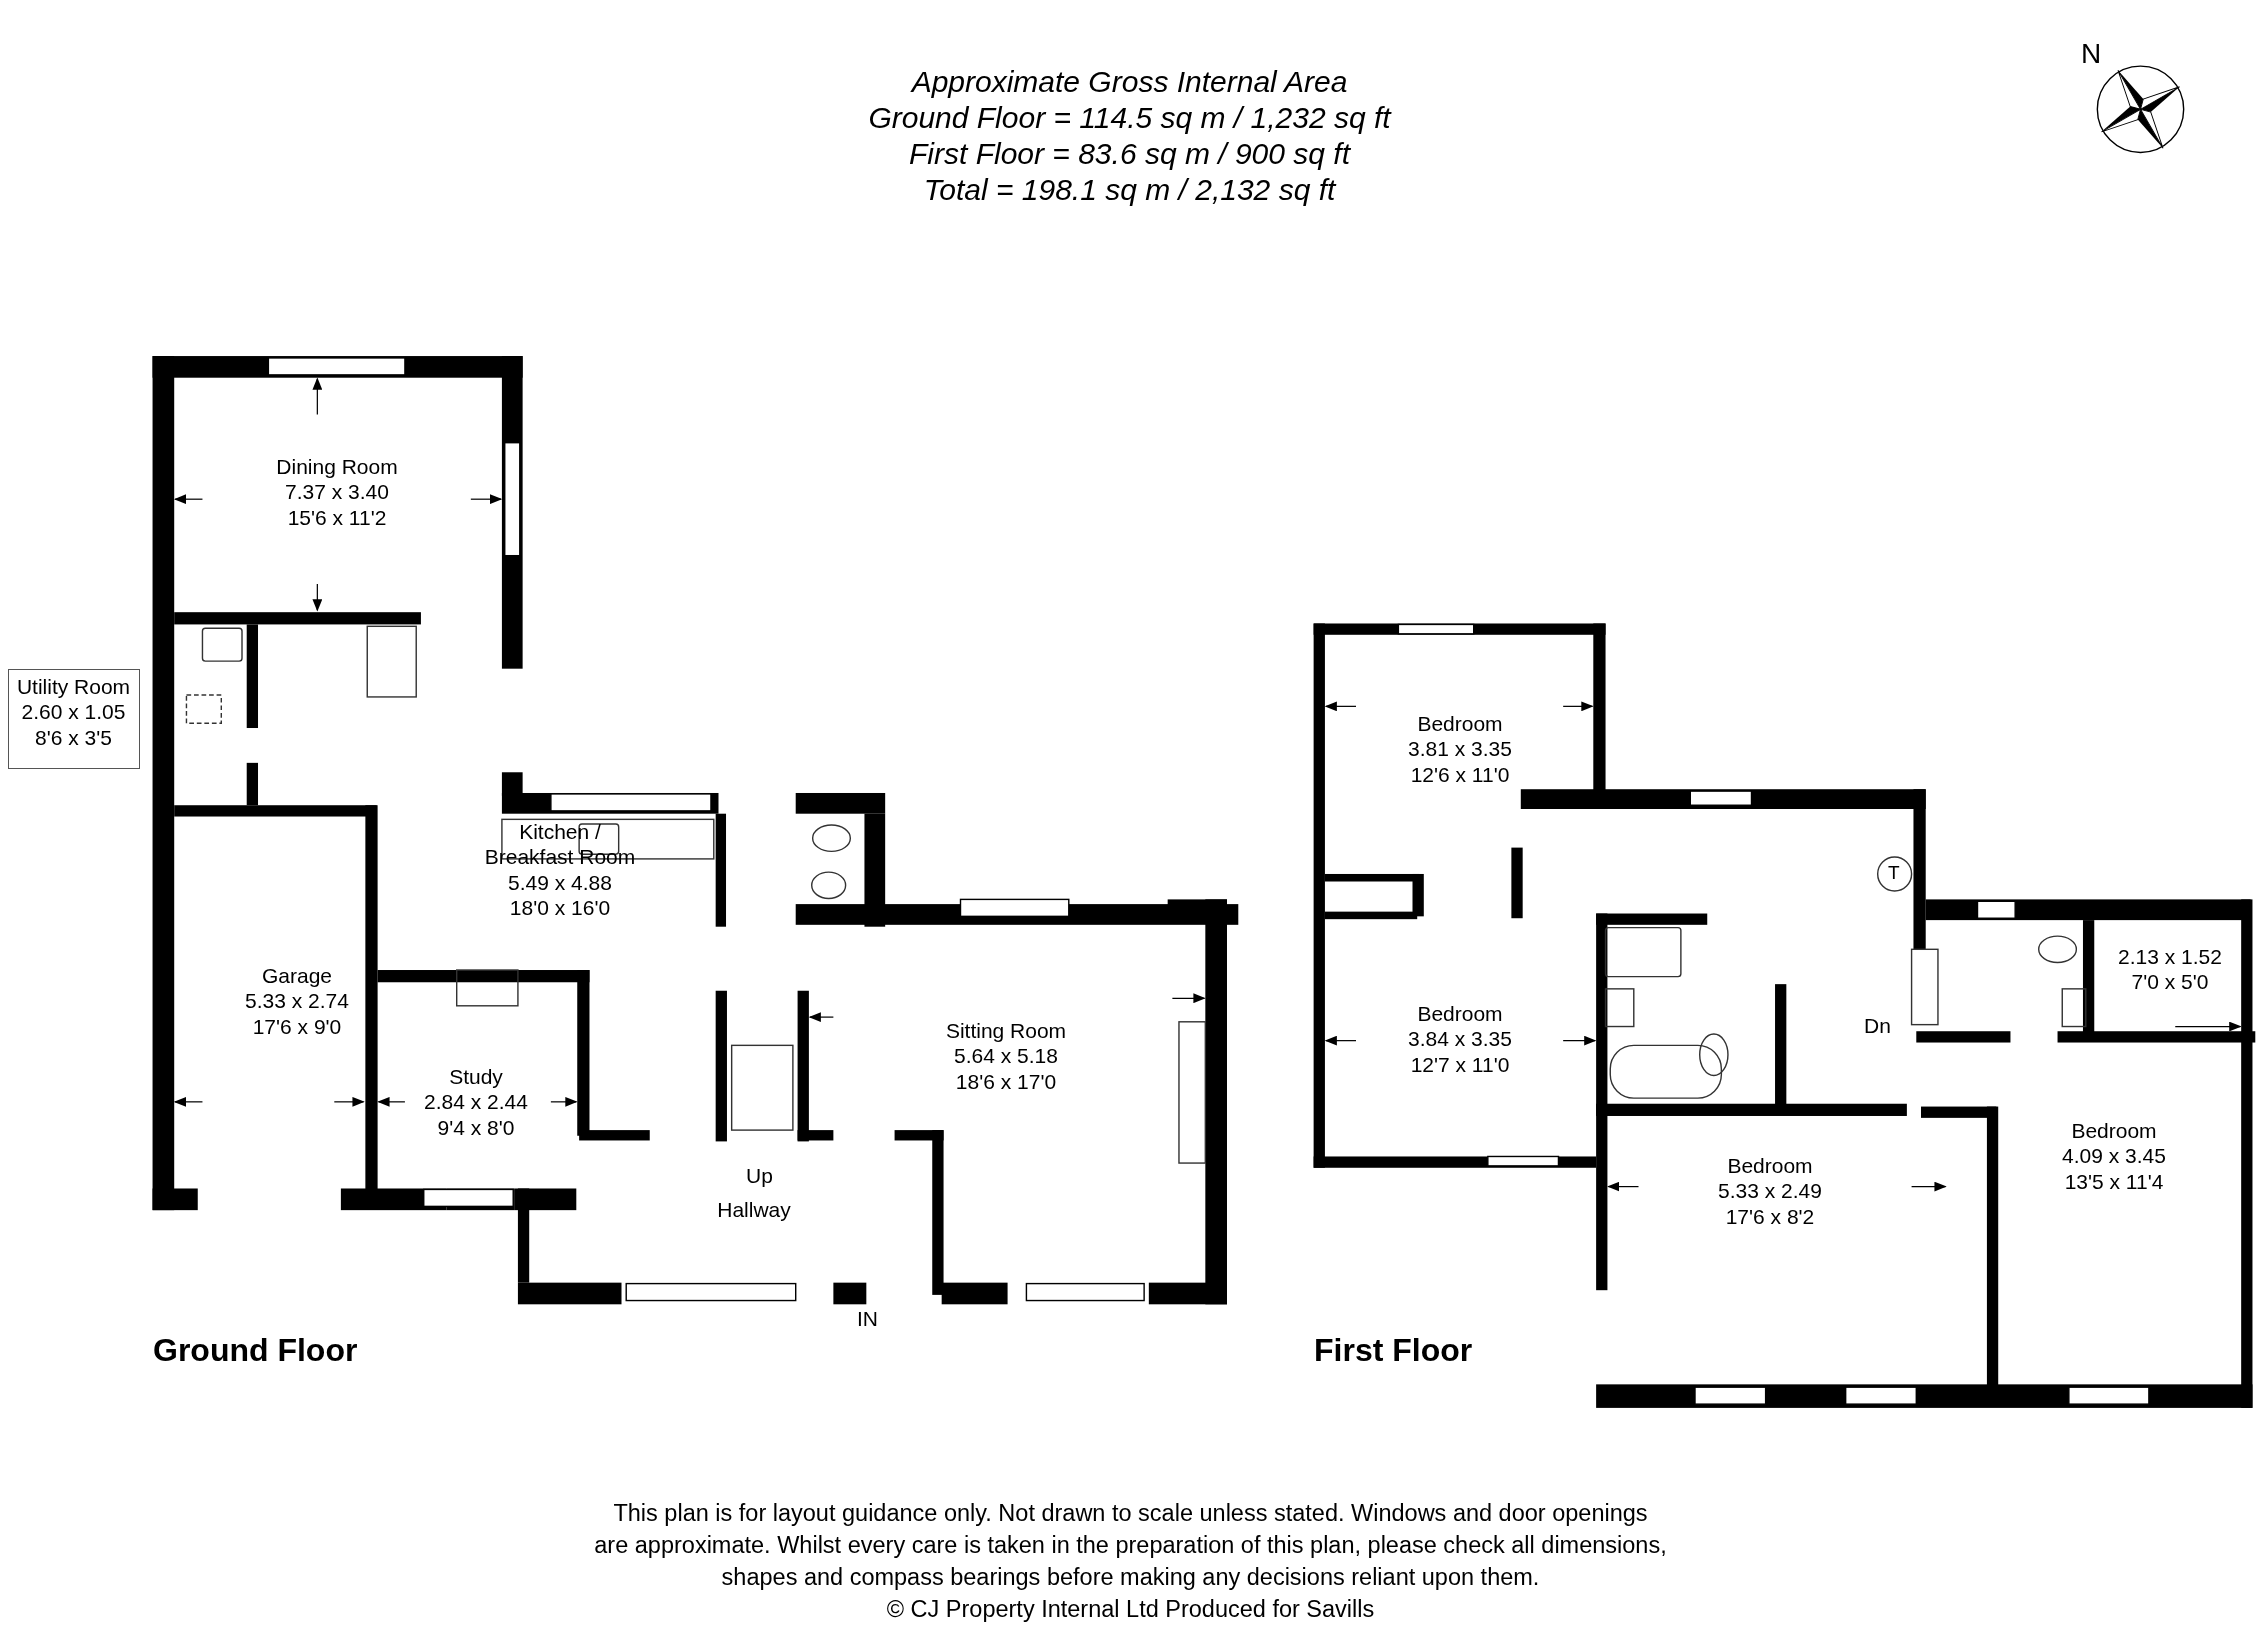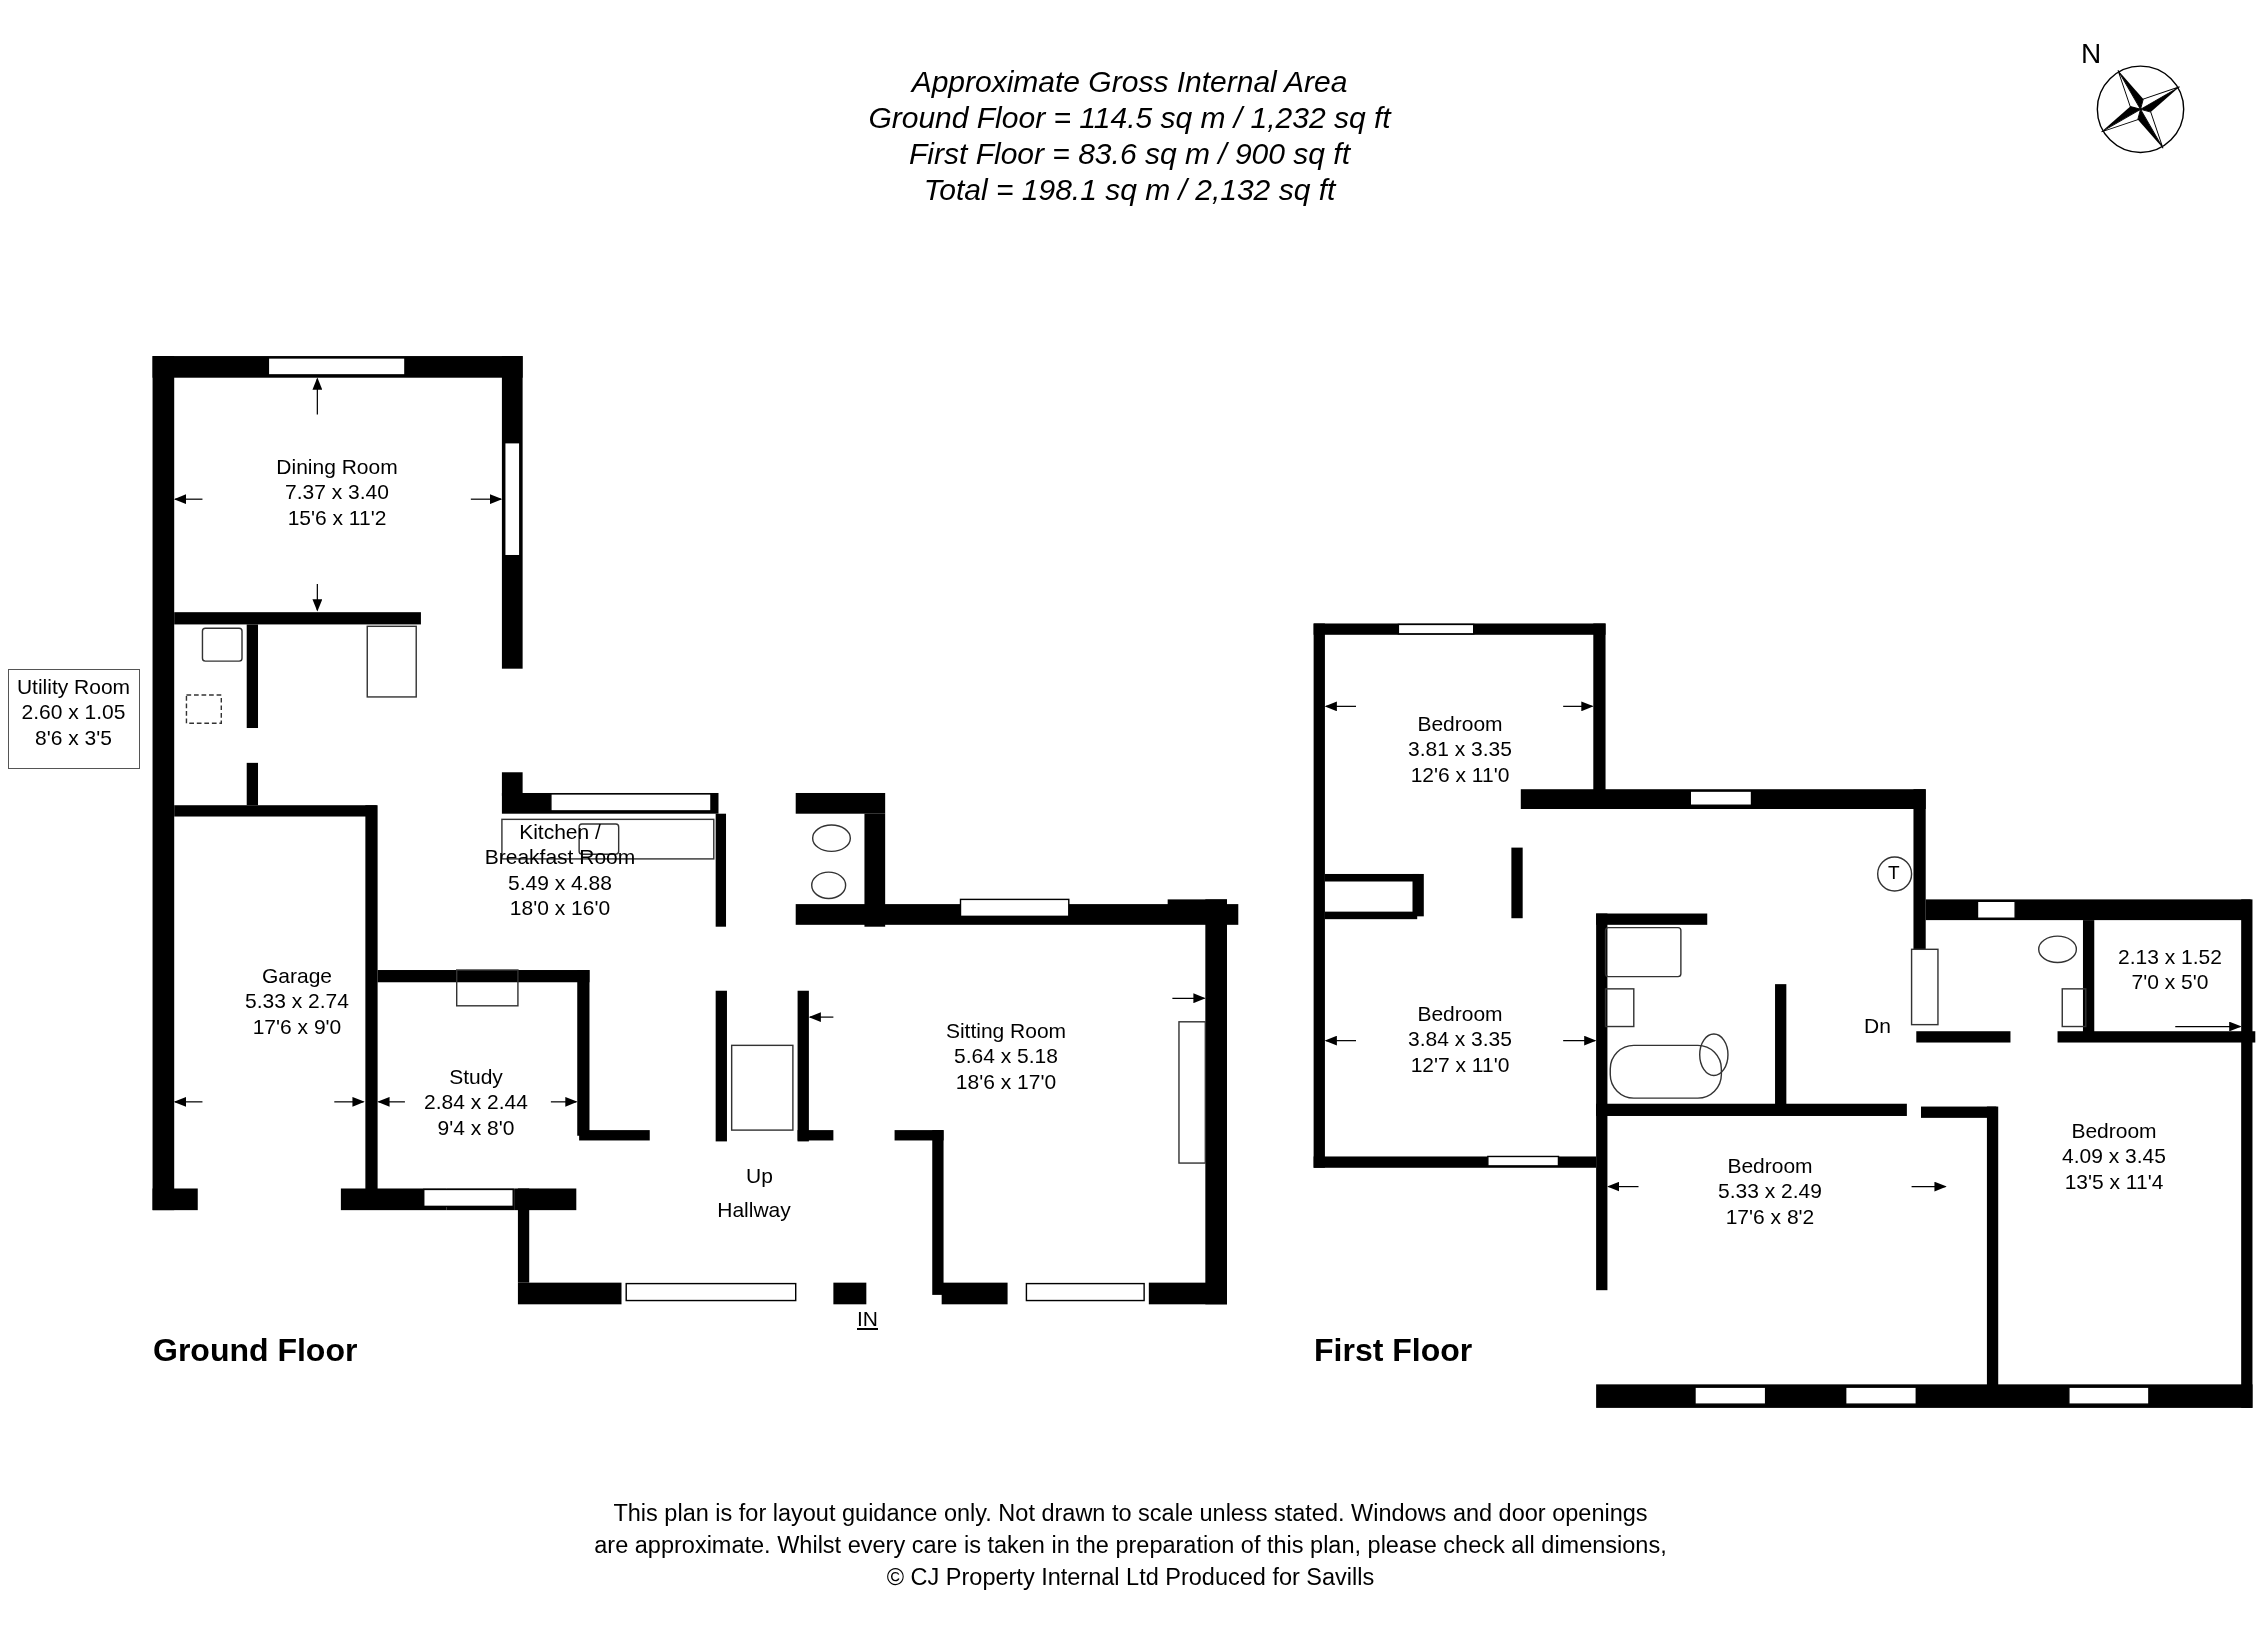--- a/index.html
+++ b/index.html
@@ -204,21 +204,21 @@
 </div>
 <div class="room-label" style="left:1006px; top:1018px;">
   <div>Sitting Room</div>
   <div>5.64 x 5.18</div>
   <div>18'6 x 17'0</div>
 </div>
 <div class="room-label" style="left:754px; top:1197px;">
   <div>Hallway</div>
 </div>
 <div class="small" style="left:746px; top:1164px;">Up</div>
-<div class="small" style="left:857px; top:1307px;text-decoration:underline;">IN</div>
+<div class="small" style="left:857px; top:1307px;">IN</div>
 <div class="floor-title" style="left:153px; top:1332px;">Ground Floor</div>
 
 <div class="room-label" style="left:1460px; top:711px;">
   <div>Bedroom</div>
   <div>3.81 x 3.35</div>
   <div>12'6 x 11'0</div>
 </div>
 <div class="room-label" style="left:1460px; top:1001px;">
   <div>Bedroom</div>
   <div>3.84 x 3.35</div>
@@ -238,15 +238,16 @@
   <div>2.13 x 1.52</div>
   <div>7'0 x 5'0</div>
 </div>
 <div class="small" style="left:1864px; top:1014px;">Dn</div>
 <div class="small" style="left:1888px; top:862px; font-size:19px;">T</div>
 <div class="floor-title" style="left:1314px; top:1332px;">First Floor</div>
 
 <div class="disclaimer">
   <div>This plan is for layout guidance only. Not drawn to scale unless stated. Windows and door openings</div>
   <div>are approximate. Whilst every care is taken in the preparation of this plan, please check all dimensions,</div>
+  <div>shapes and compass bearings before making any decisions reliant upon them.</div>
   <div>© CJ Property Internal Ltd  Produced for Savills</div>
 </div>
 
 
 </body></html>

